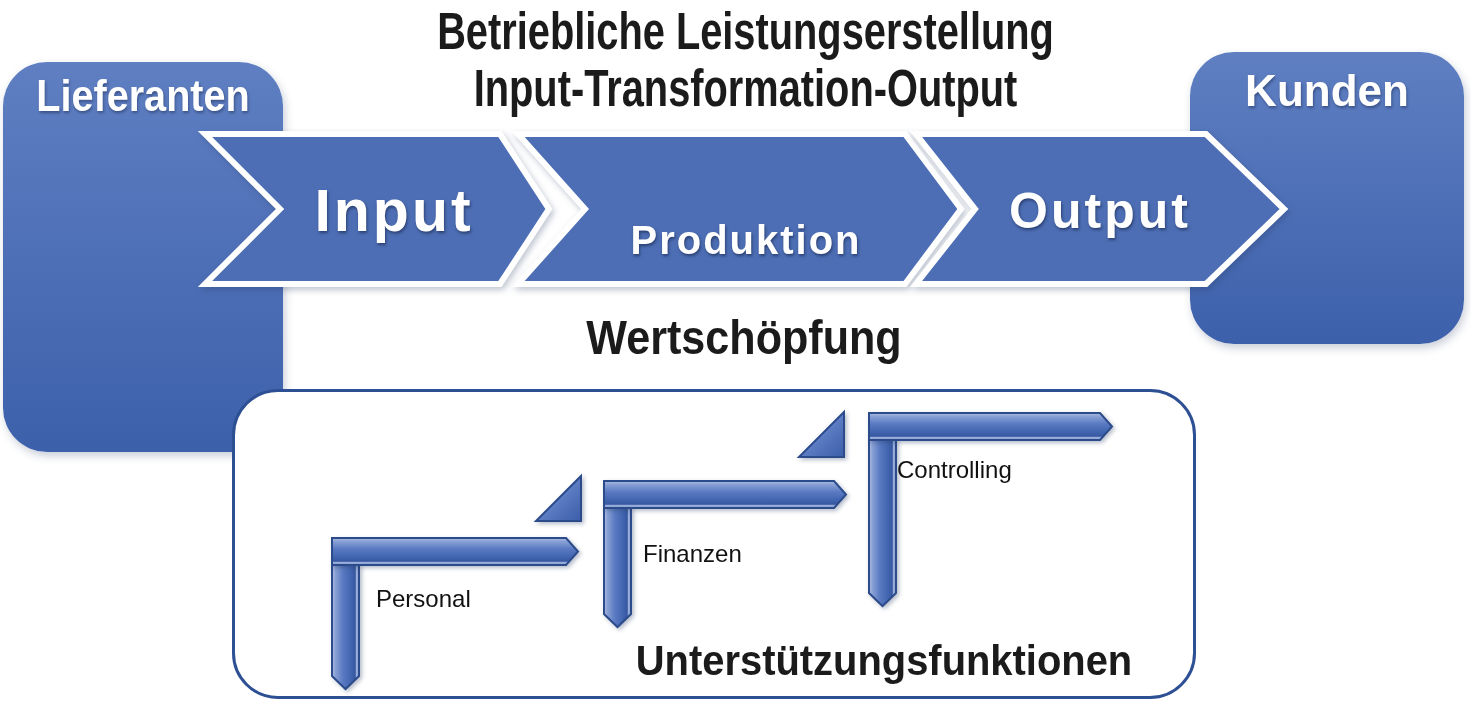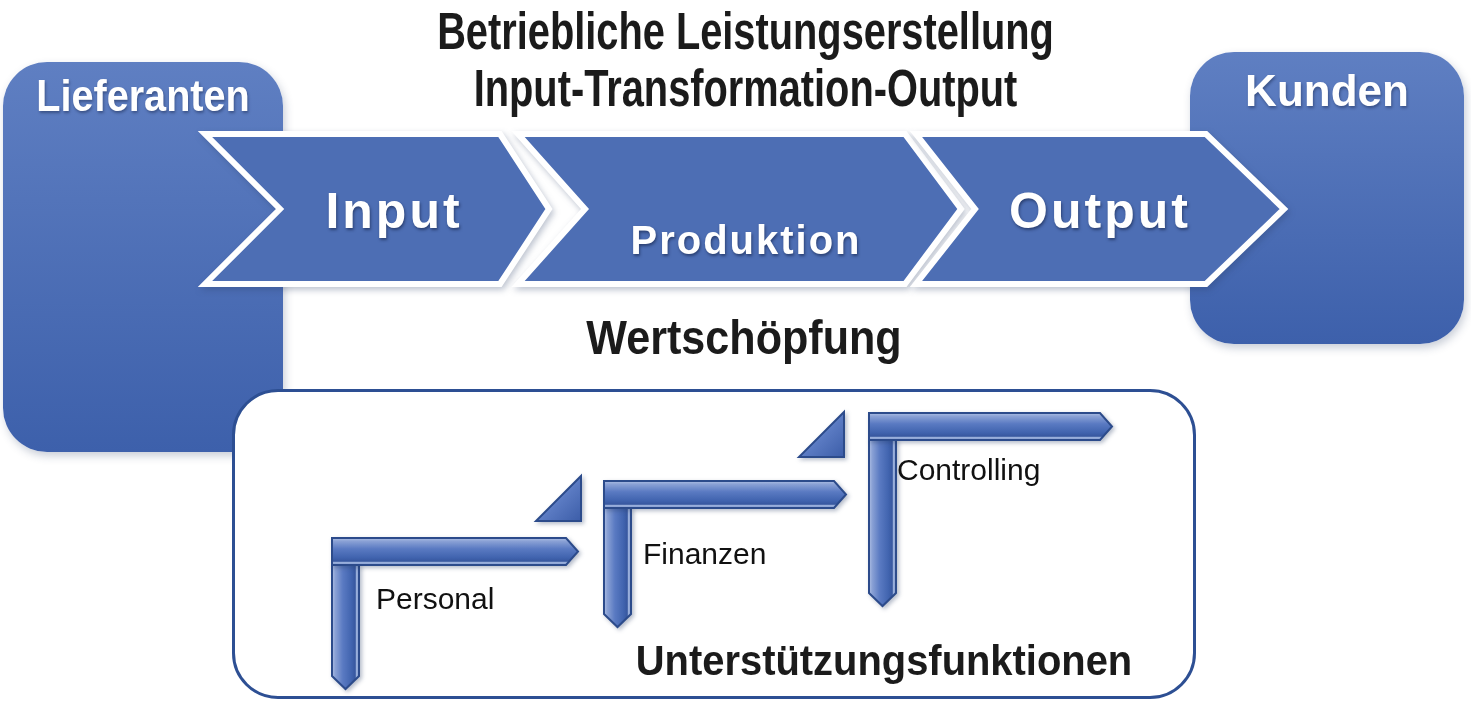--- a/index.html
+++ b/index.html
@@ -46,37 +46,37 @@
   .ebar,.estem{stroke:var(--arrow-edge);stroke-width:2px;filter:drop-shadow(2px 2px 2px rgba(40,60,100,.35));}
   .ebar{fill:url(#gBar);}
   .estem{fill:url(#gStem);}
   .etri{fill:url(#gTri);stroke:var(--arrow-edge);stroke-width:2px;filter:drop-shadow(2px 2px 2px rgba(40,60,100,.35));}
   
   .chev-label{
     position:absolute;z-index:6;color:var(--white);font-weight:bold;white-space:nowrap;
     transform:translate(-50%,-50%);
     text-shadow:1px 2px 3px rgba(10,20,50,.5);
   }
-  .lbl-input{left:394px;top:211px;font-size:50px;letter-spacing:3px;}
+  .lbl-input{left:394px;top:211px;font-size:59px;letter-spacing:3px;}
   .lbl-output{left:1100px;top:211px;font-size:50px;letter-spacing:3px;}
   .lbl-transformation{left:748px;top:169px;font-size:32px;letter-spacing:2px;color:var(--transformation-red);text-shadow:1px 1px 2px rgba(10,20,50,.35);}
   .lbl-produktion{left:746px;top:240px;font-size:40px;letter-spacing:2px;}
   .lbl-wert{
     position:absolute;z-index:6;left:744px;top:337px;white-space:nowrap;
     transform:translate(-50%,-50%) scaleX(.88);
     color:var(--title-text);font-weight:bold;font-size:49px;
   }
   
   .support-container{
     position:absolute;z-index:1;left:232px;top:389px;width:964px;height:310px;
     box-sizing:border-box;border:3px solid var(--container-border);border-radius:46px;
     background:#fff;
   }
   .fn-label{
-    position:absolute;z-index:6;color:var(--label-text);font-size:30px;white-space:nowrap;
+    position:absolute;z-index:6;color:var(--label-text);font-size:24px;white-space:nowrap;
     transform:translateY(-50%);
   }
   .lbl-personal{left:376px;top:599px;}
   .lbl-finanzen{left:643px;top:554px;}
   .lbl-controlling{left:897px;top:470px;}
   .lbl-caption{
     position:absolute;z-index:6;left:884px;top:661px;white-space:nowrap;
     transform:translate(-50%,-50%) scaleX(.95);
     color:var(--title-text);font-weight:bold;font-size:42px;
   }

